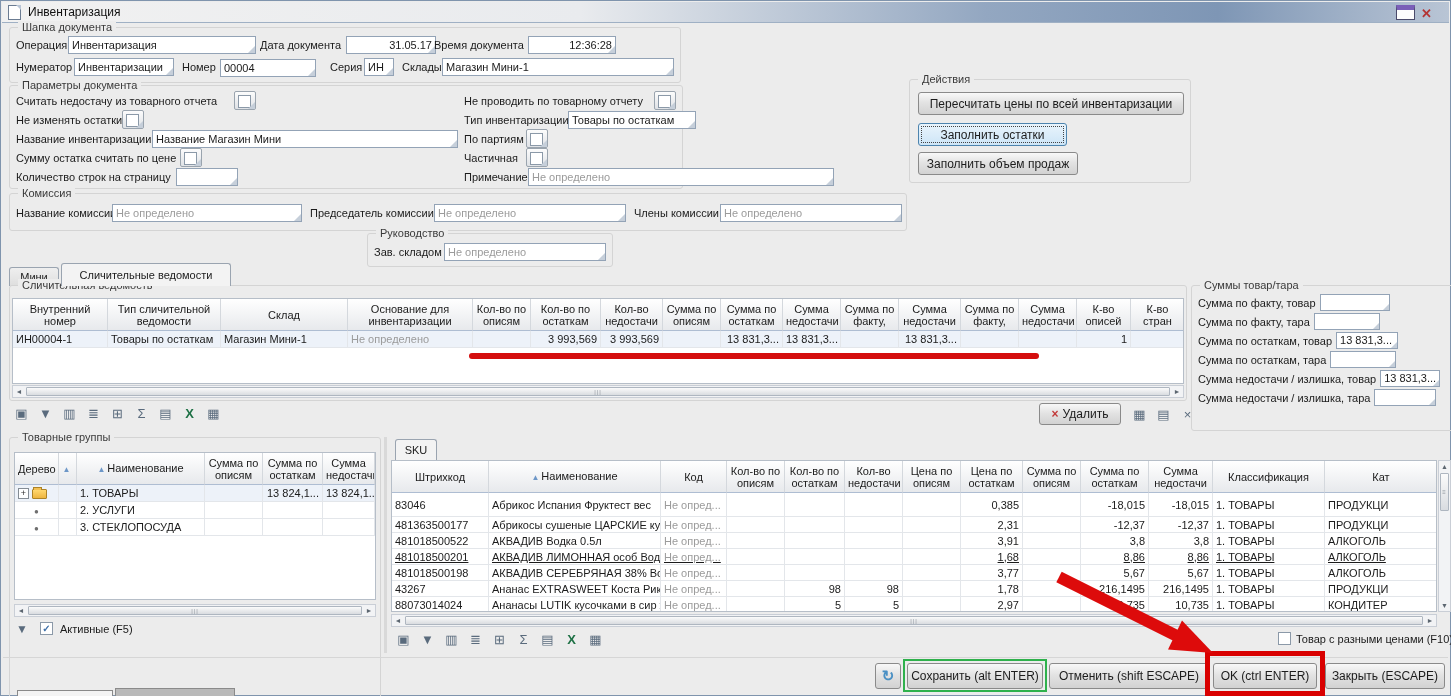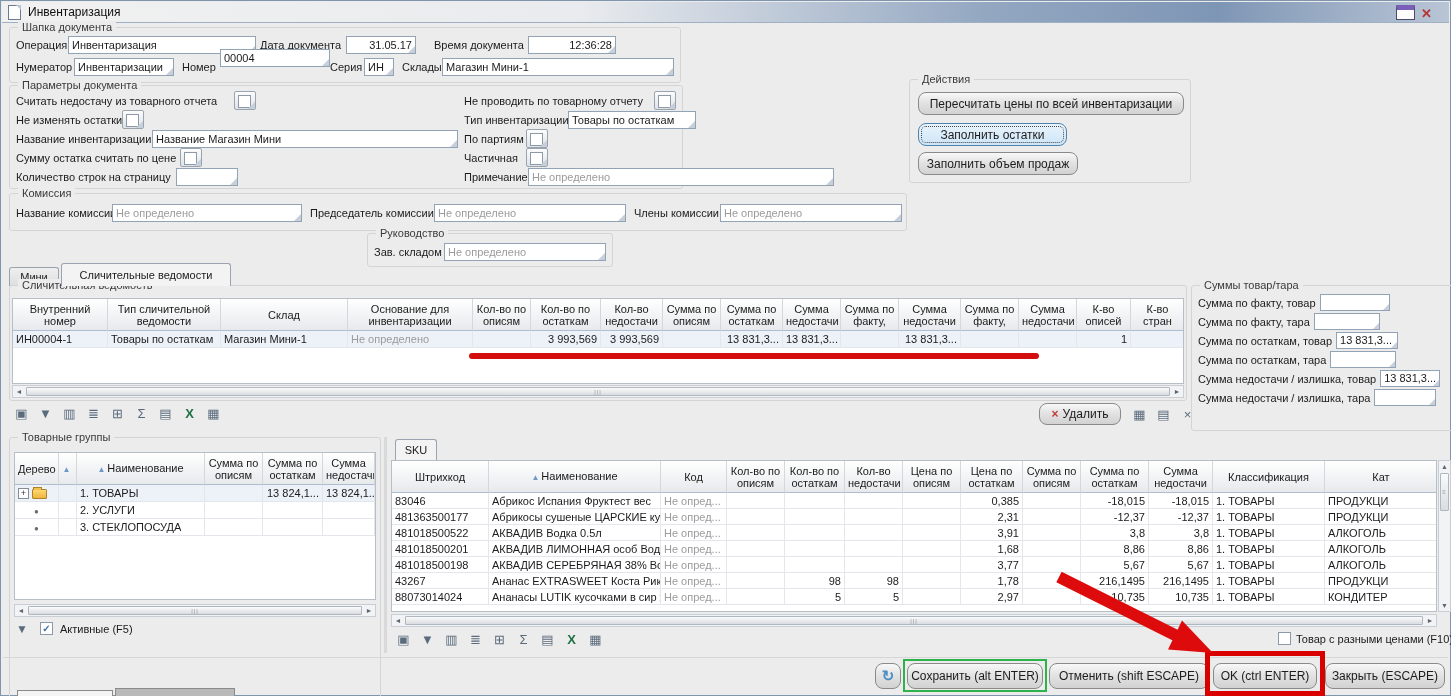--- a/index.html
+++ b/index.html
@@ -31,21 +31,21 @@
   .inp::after, .chkbtn::after { content:''; position:absolute; right:0; bottom:0; width:0; height:0;
     border-style:solid; border-width:0 0 7px 7px; border-color:transparent transparent #c6cfda transparent; }
   .inp.num { text-align:right; }
   .ghost { color:#9b9b9b; }
   .chkbtn { position:absolute; width:22px; height:19px; border:1px solid #9aa4ae; border-radius:2px;
     background:linear-gradient(#fcfcfc,#dfe2e6); }
   .chkbtn::before { content:''; position:absolute; left:3px; top:3px; width:11px; height:11px; background:#fff; border:1px solid #8b99a8; }
   .cb { position:absolute; width:13px; height:13px; border:1px solid #8b99a8; background:#fff;
     font-size:10px; line-height:11px; text-align:center; color:#3d6fa8; font-weight:bold; }
 
-  .btn { position:absolute; border:1px solid #8a8a8a; border-radius:8px;
+  .btn { position:absolute; border:1px solid #8a8a8a; border-radius:3px;
     background:linear-gradient(#f8f8f8,#e3e3e3 45%,#d2d2d2); font-size:12px; color:#1c1c1c;
     display:flex; align-items:center; justify-content:center; white-space:nowrap; }
   .btn.focused { background:linear-gradient(#e9f4fc,#cde5f7); border-color:#4d84ae; outline:1px dotted #444; outline-offset:-4px; }
 
   .tab { position:absolute; border:1px solid #9aa4b0; border-bottom:none; border-radius:3px 3px 0 0;
     background:linear-gradient(#efefef,#dedede); text-align:center; display:flex; align-items:center; justify-content:center; }
   .tab.active { background:#f3f3f3; z-index:2; }
 
   .grid { position:absolute; background:#fff; border:1px solid #b6bec8; overflow:hidden; }
   table.tbl { border-collapse:separate; border-spacing:0; table-layout:fixed; font-size:11px; }
@@ -108,27 +108,27 @@
         <span class="restore-btn"></span>
       </span>
     <span class="tbr close-btn" style="right:8px">✕</span>
   </div>
 
   <div class="grp" style="left:8px;top:26px;width:672px;height:56px">
     <span class="gt">Шапка документа</span>
     <span class="lbl" style="left:6px;top:11px">Операция</span>
     <div class="inp" style="left:58px;top:8px;width:188px">Инвентаризация</div>
     <span class="lbl" style="left:250px;top:11px">Дата документа</span>
-    <div class="inp num" style="left:336px;top:8px;width:70px">31.05.17</div>
+    <div class="inp num" style="left:336px;top:8px;width:90px">31.05.17</div>
     <span class="lbl" style="left:424px;top:11px">Время документа</span>
     <div class="inp num" style="left:518px;top:8px;width:88px">12:36:28</div>
     <span class="lbl" style="left:6px;top:33px">Нумератор</span>
     <div class="inp" style="left:64px;top:30px;width:100px">Инвентаризации</div>
     <span class="lbl" style="left:172px;top:33px">Номер</span>
-    <div class="inp" style="left:210px;top:21px;width:110px">00004</div>
+    <div class="inp" style="left:210px;top:31px;width:96px">00004</div>
     <span class="lbl" style="left:320px;top:33px">Серия</span>
     <div class="inp" style="left:354px;top:30px;width:30px">ИН</div>
     <span class="lbl" style="left:392px;top:33px">Склады</span>
     <div class="inp" style="left:432px;top:30px;width:232px">Магазин Мини-1</div>
   </div>
 
   <div class="grp" style="left:8px;top:84px;width:674px;height:104px">
     <span class="gt">Параметры документа</span>
     <span class="lbl" style="left:6px;top:9px">Считать недостачу из товарного отчета</span>
     <span class="chkbtn" style="left:224px;top:5px"></span>
@@ -379,21 +379,21 @@
             <th>Цена по описям</th>
             <th>Цена по остаткам</th>
             <th>Сумма по описям</th>
             <th>Сумма по остаткам</th>
             <th>Сумма недостачи</th>
             <th>Классификация</th>
             <th>Кат</th>
           </tr>
         </thead>
         <tbody>
-          <tr style="height: 16px;">
+          <tr style="height: 24px;">
             <td>83046</td>
             <td>Абрикос Испания Фруктест вес</td>
             <td class="ghost">Не опред...</td>
             <td class="num"></td>
             <td class="num"></td>
             <td class="num"></td>
             <td class="num"></td>
             <td class="num">0,385</td>
             <td class="num"></td>
             <td class="num">-18,015</td>
@@ -424,21 +424,21 @@
             <td class="num"></td>
             <td class="num"></td>
             <td class="num"></td>
             <td class="num">3,91</td>
             <td class="num"></td>
             <td class="num">3,8</td>
             <td class="num">3,8</td>
             <td>1. ТОВАРЫ</td>
             <td>АЛКОГОЛЬ</td>
           </tr>
-          <tr style="height: 16px;">
+          <tr style="height: 16px; text-decoration: underline;">
             <td>481018500201</td>
             <td>АКВАДИВ ЛИМОННАЯ особ Водка...</td>
             <td class="ghost">Не опред...</td>
             <td class="num"></td>
             <td class="num"></td>
             <td class="num"></td>
             <td class="num"></td>
             <td class="num">1,68</td>
             <td class="num"></td>
             <td class="num">8,86</td>

